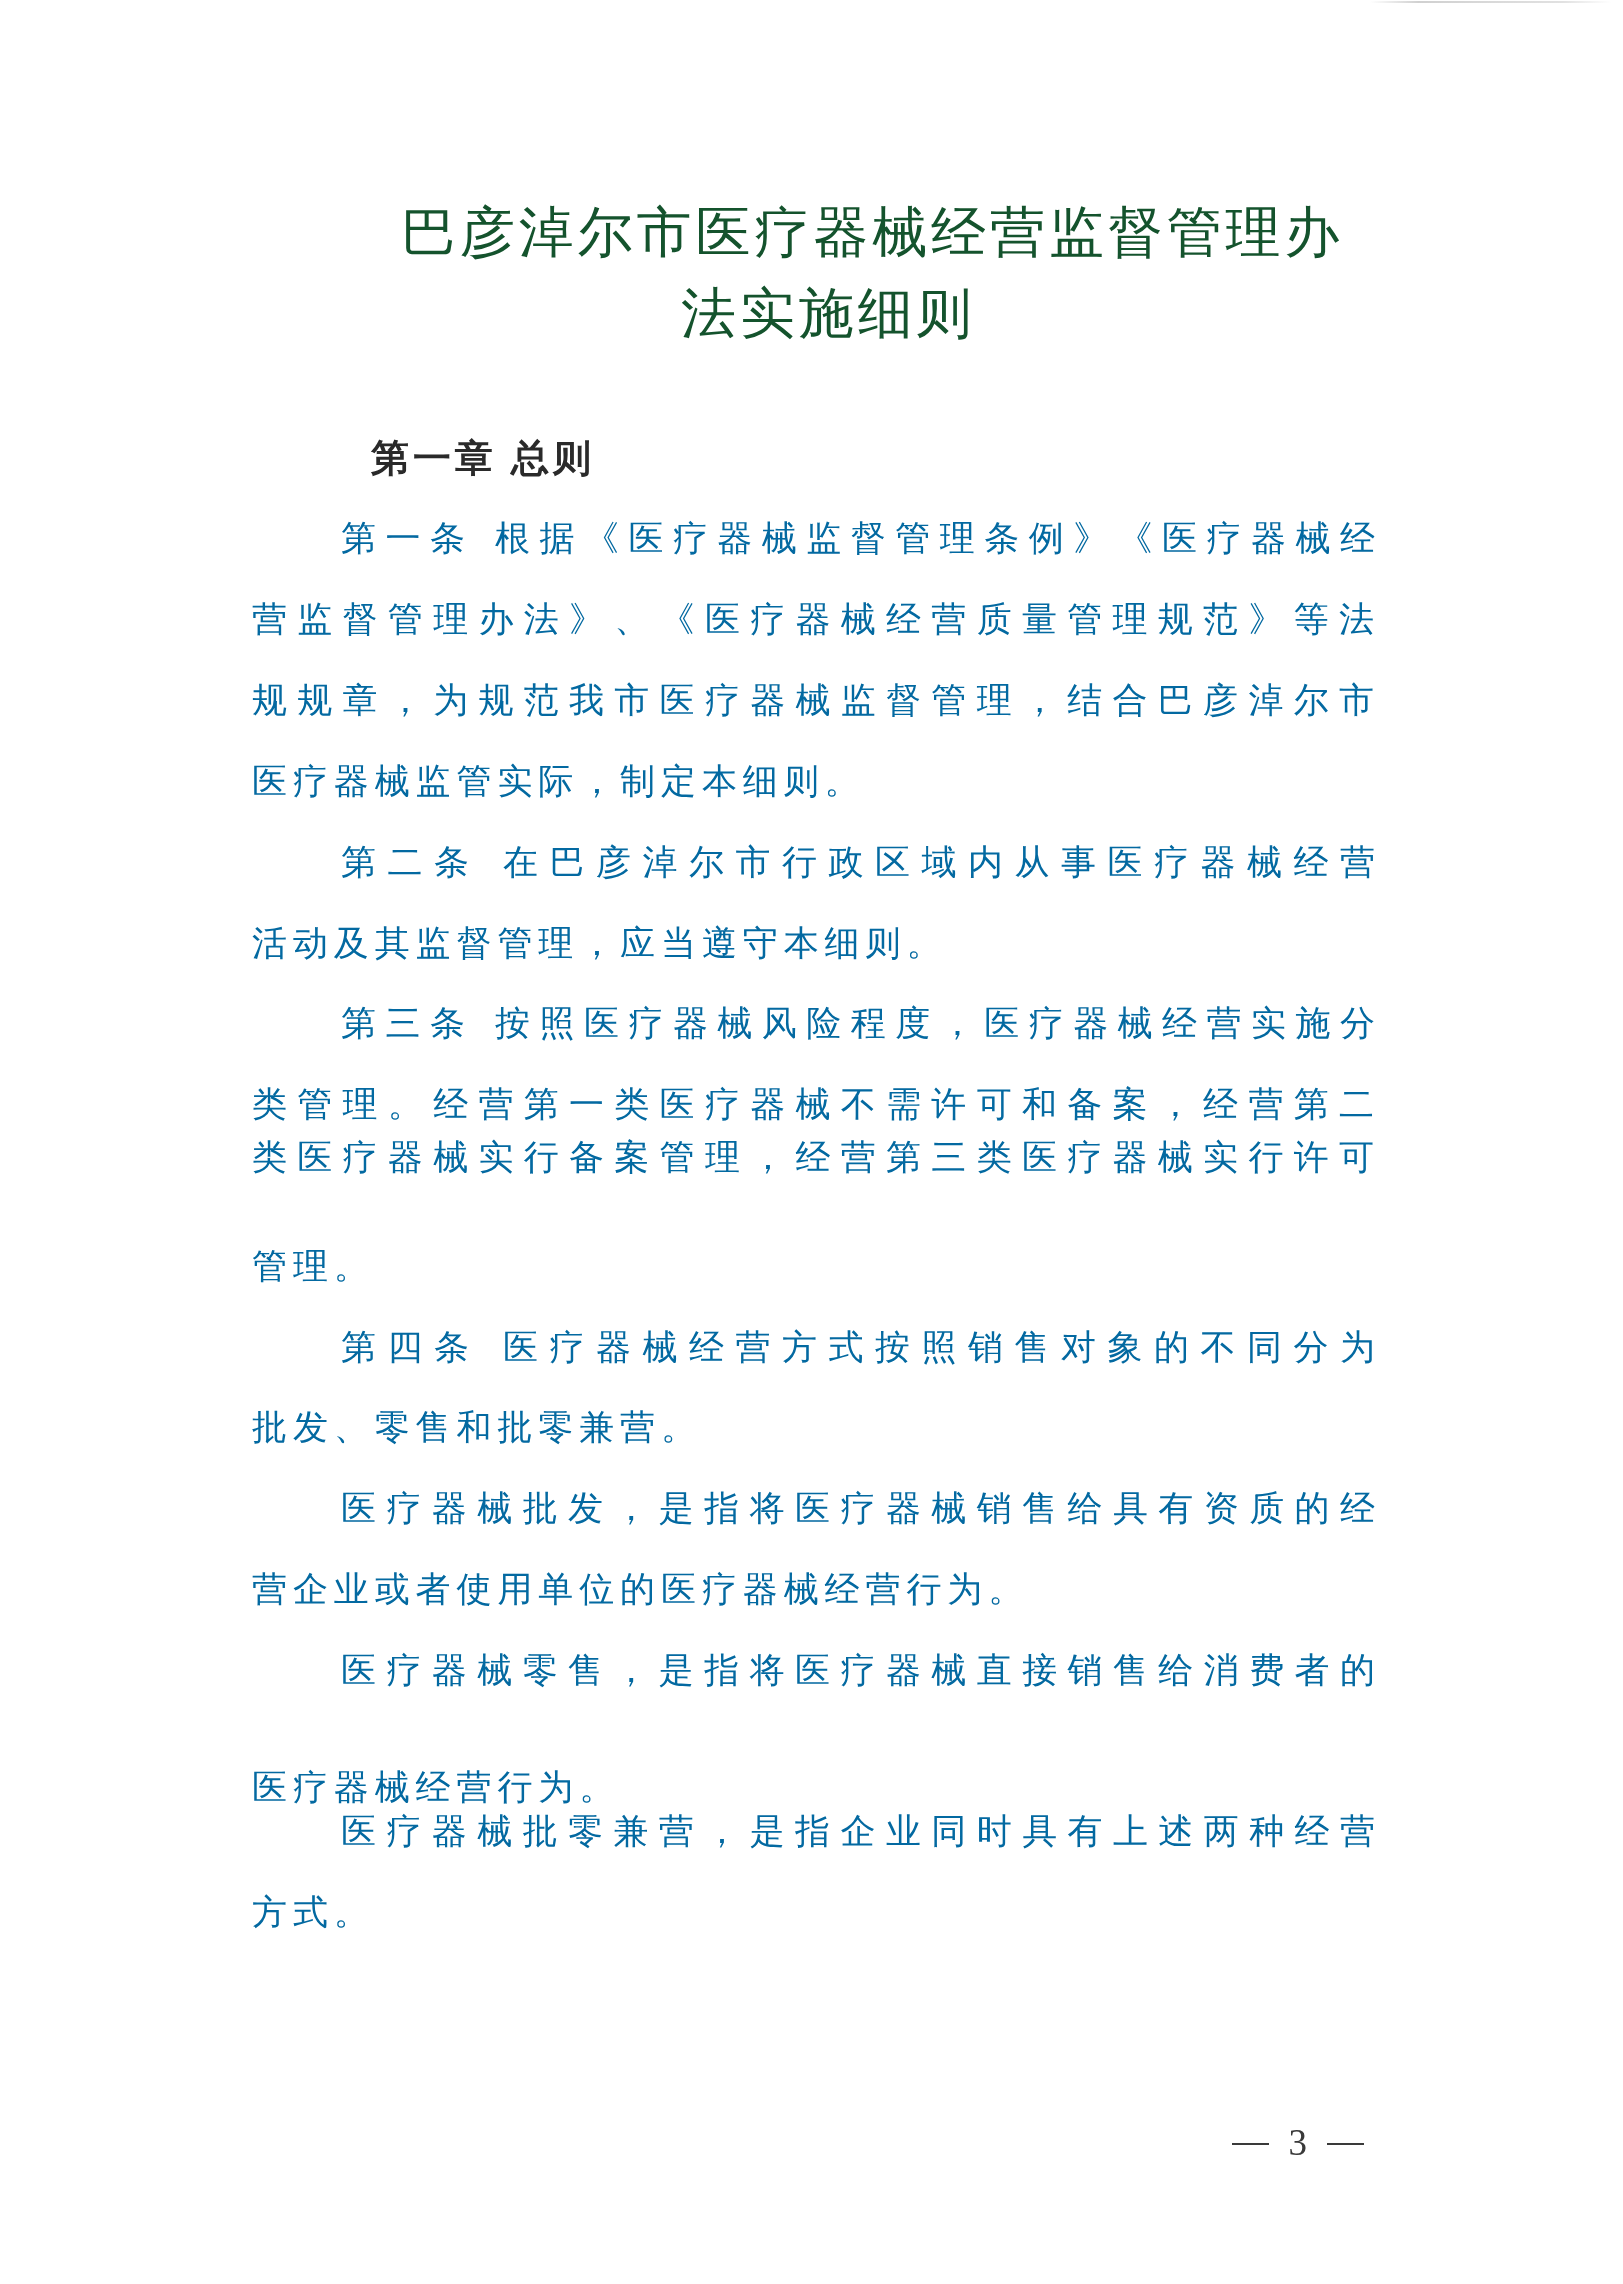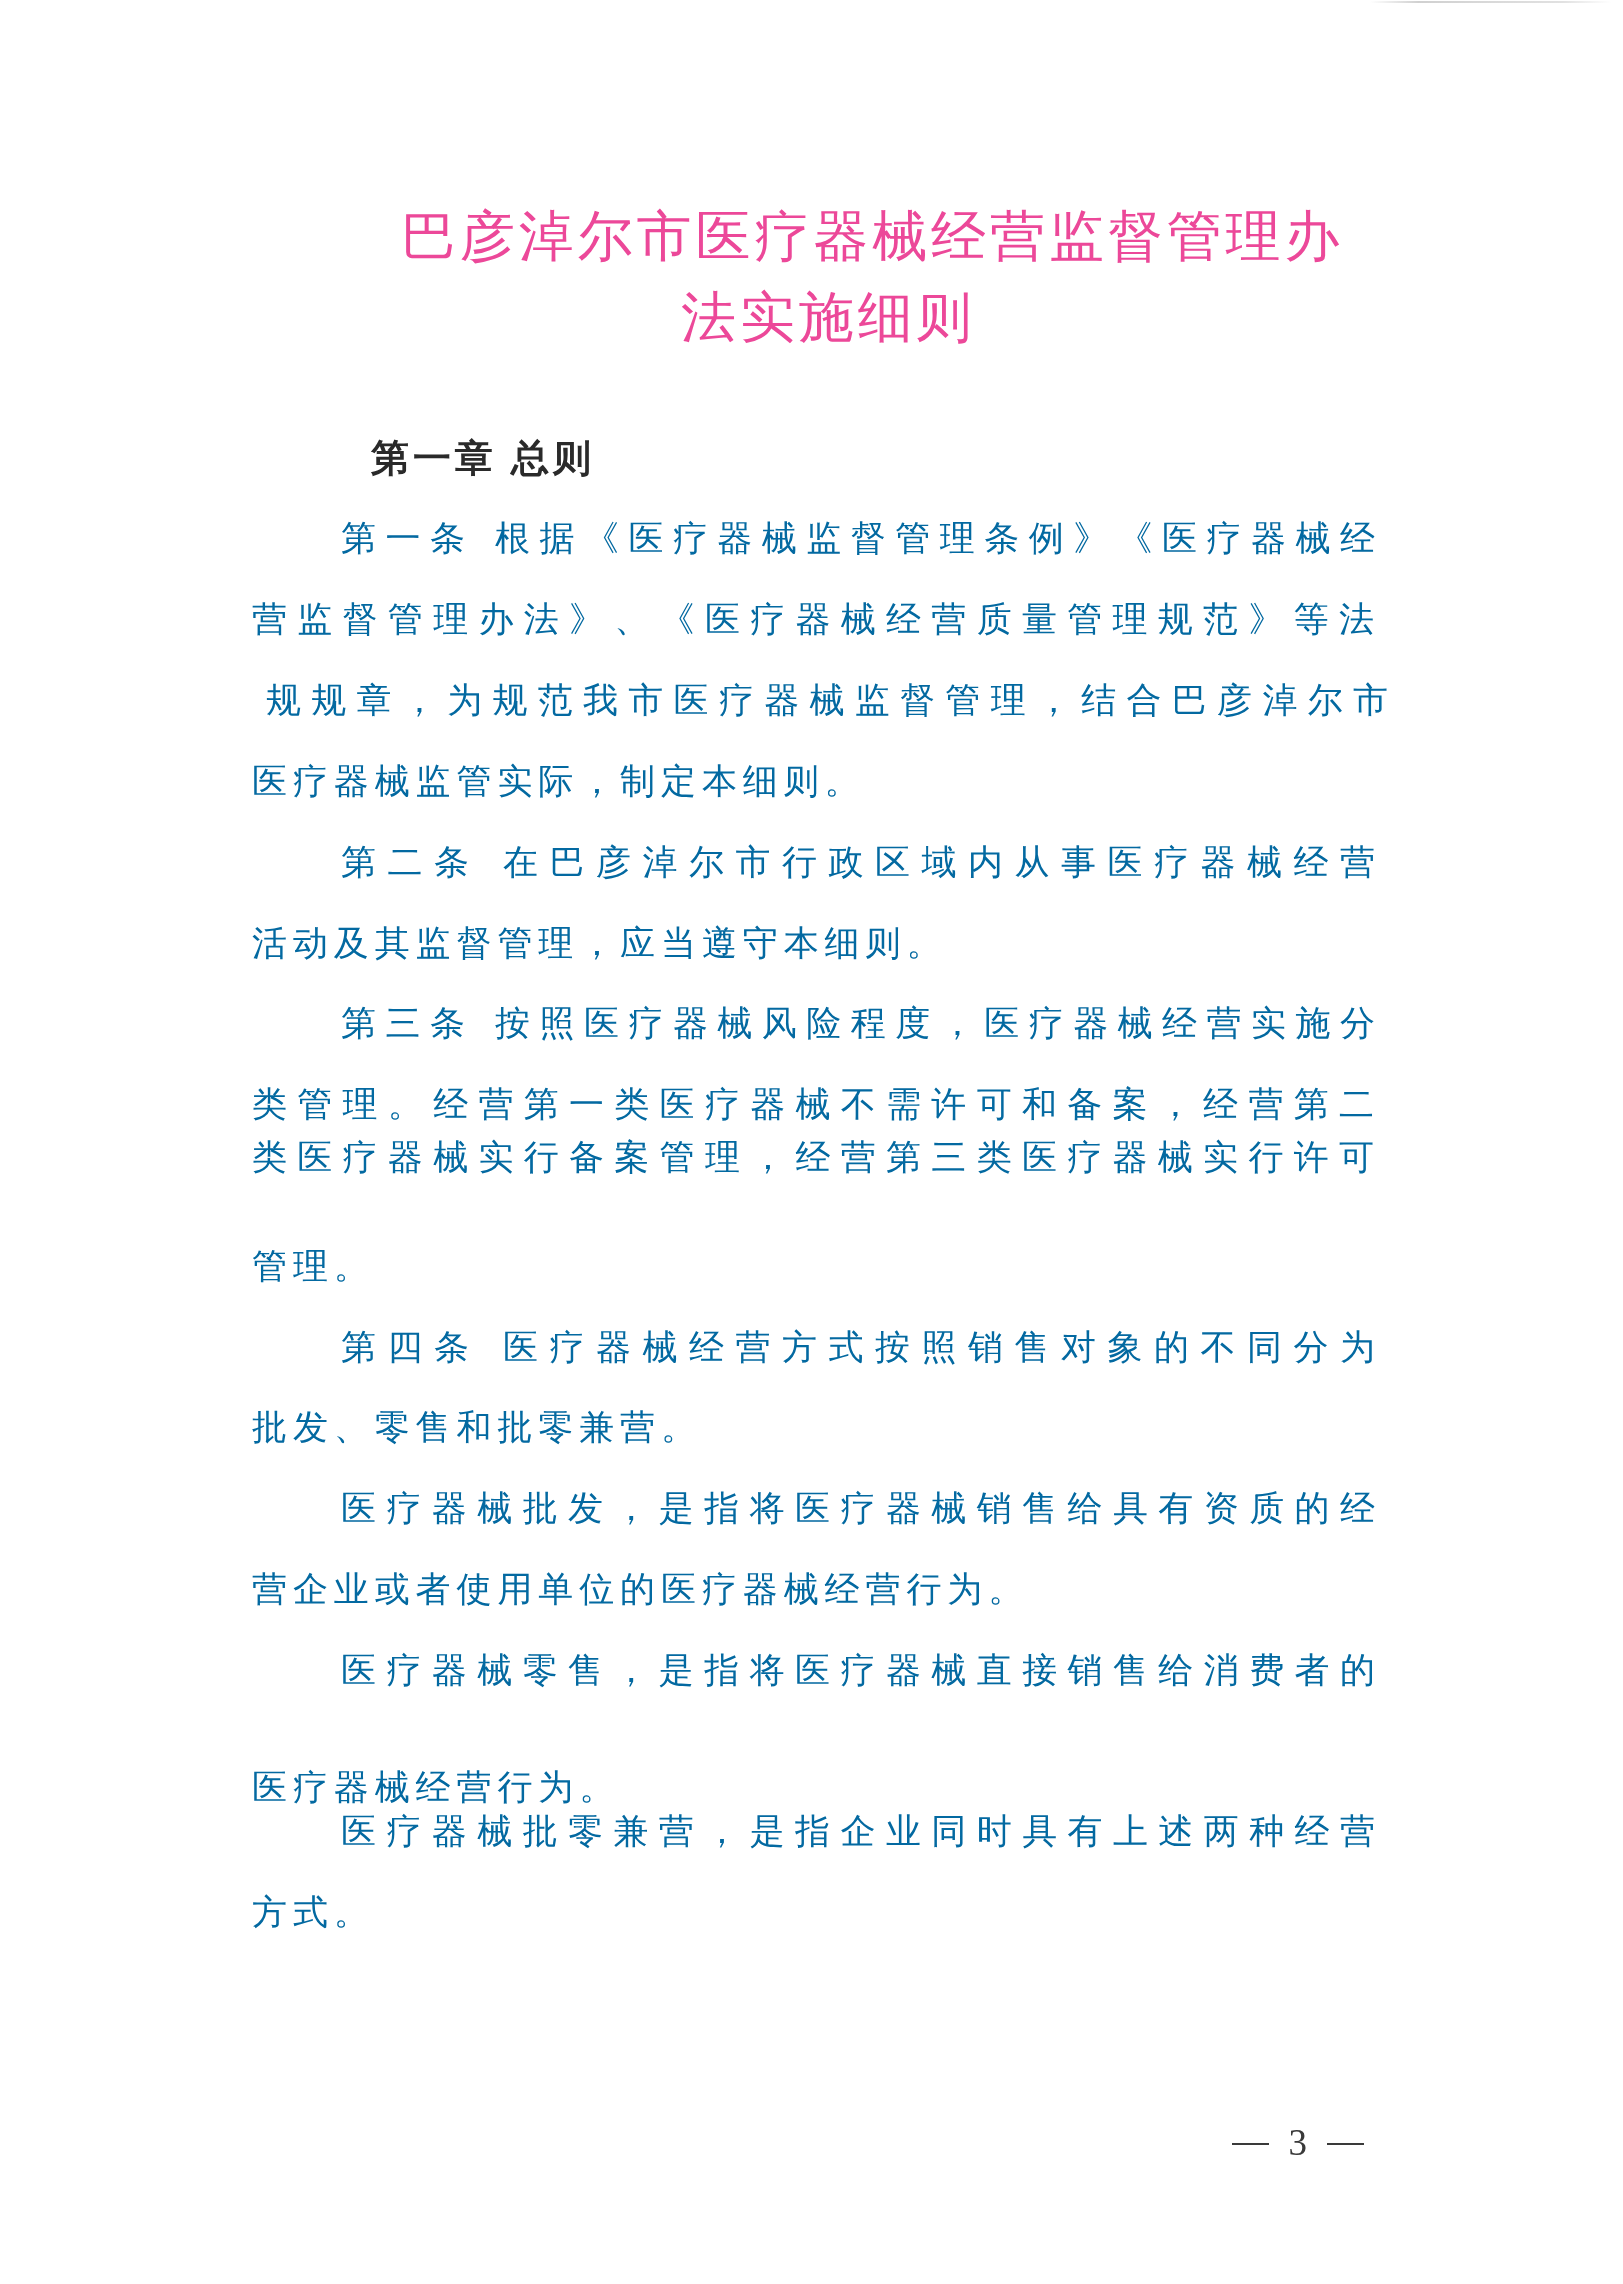--- a/index.html
+++ b/index.html
@@ -17,25 +17,25 @@
     .scan-edge {
       position: absolute;
       top: 1.3px;
       left: 1370px;
       width: 241px;
       height: 2px;
       background: linear-gradient(to right, rgba(180,180,180,0.0), rgba(170,170,170,0.55) 20%, rgba(180,180,180,0.4) 80%, rgba(200,200,200,0));
     }
     .title-line {
       position: absolute;
-      font-family: Liberation Serif, serif;
+      font-family: Liberation Mono, monospace;
       font-size: 55px;
       line-height: 65px;
       letter-spacing: 3.9px;
-      color: #ec4899;
+      color: #14532d;
       white-space: nowrap;
       font-weight: normal;
     }
     .title-line.l1 { left: 401px; top: 204px; }
     .title-line.l2 { left: 665px; top: 285px; margin-left: 16px; }
 
     .chapter-heading {
       position: absolute;
       left: 339px;
       top: 432px;
@@ -97,21 +97,21 @@
 <div class="title-line l1">巴彦淖尔市医疗器械经营监督管理办</div>
 <div class="title-line l2">法实施细则</div>
 
 <div class="chapter-heading">
   <span>第一章</span><span class="gap"></span><span>总则</span>
 </div>
 
 <div id="body-lines">
   <div class="body-line indent justify" style="top: 509px;">第一条 根据《医疗器械监督管理条例》《医疗器械经</div>
   <div class="body-line justify" style="top: 590px;">营监督管理办法》、《医疗器械经营质量管理规范》等法</div>
-  <div class="body-line justify" style="top: 671px; margin-left: 14px;">规规章，为规范我市医疗器械监督管理，结合巴彦淖尔市</div>
+  <div class="body-line justify" style="top: 671px;">规规章，为规范我市医疗器械监督管理，结合巴彦淖尔市</div>
   <div class="body-line" style="top: 752px;">医疗器械监管实际，制定本细则。</div>
   <div class="body-line indent justify" style="top: 833px;">第二条 在巴彦淖尔市行政区域内从事医疗器械经营</div>
   <div class="body-line" style="top: 914px;">活动及其监督管理，应当遵守本细则。</div>
   <div class="body-line indent justify" style="top: 994px;">第三条 按照医疗器械风险程度，医疗器械经营实施分</div>
   <div class="body-line justify" style="top: 1075px;">类管理。经营第一类医疗器械不需许可和备案，经营第二</div>
   <div class="body-line justify" style="top: 1104px; margin-top: 24px;">类医疗器械实行备案管理，经营第三类医疗器械实行许可</div>
   <div class="body-line" style="top: 1237px;">管理。</div>
   <div class="body-line indent justify" style="top: 1318px;">第四条 医疗器械经营方式按照销售对象的不同分为</div>
   <div class="body-line" style="top: 1398px;">批发、零售和批零兼营。</div>
   <div class="body-line indent justify" style="top: 1479px;">医疗器械批发，是指将医疗器械销售给具有资质的经</div>

